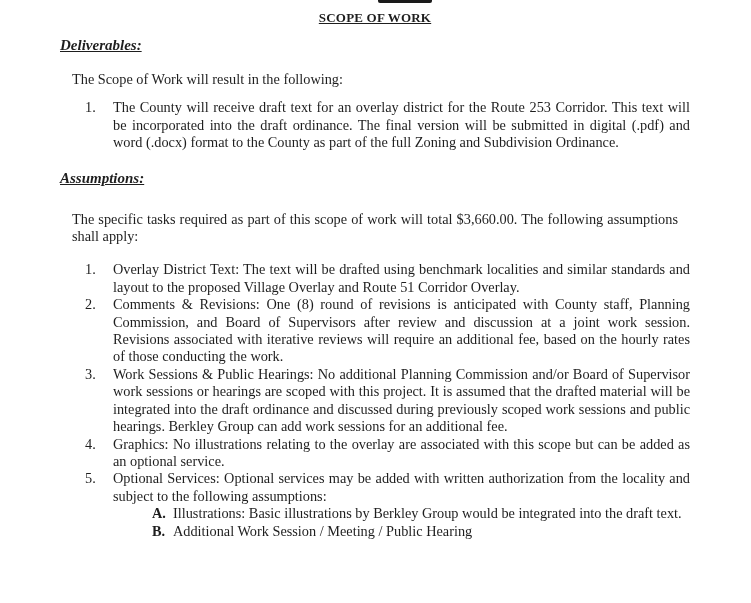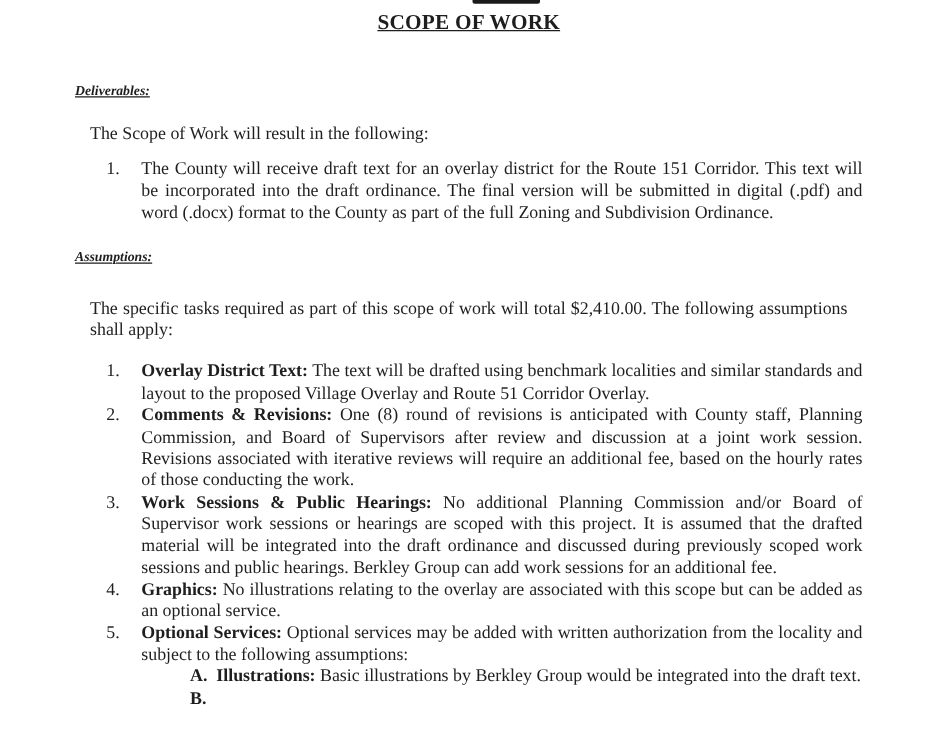--- a/index.html
+++ b/index.html
@@ -21,31 +21,31 @@
   .clip-fragment {
     position: absolute;
     top: 0;
     left: 378px;
     width: 54px;
     height: 3px;
     background: #1a1a1a;
     border-radius: 0 0 2px 2px;
   }
   .doc-title {
-    margin: 0 0 36px 0;
+    margin: 0 0 8px 0;
     text-align: center;
-    font-size: 17px;
+    font-size: 13px;
     line-height: 20px;
     font-weight: bold;
     text-decoration: underline;
     letter-spacing: 0.2px;
   }
   .section-heading {
     margin: 0 0 17px 0;
-    font-size: 11px;
+    font-size: 15px;
     line-height: 18px;
     font-weight: bold;
     font-style: italic;
     text-decoration: underline;
   }
   .para {
     margin: 12px;
     font-size: 14.3px;
     line-height: 17.4px;
     text-align: justify;
@@ -72,45 +72,45 @@
     position: relative;
     padding-left: 113px;
     text-align: justify;
   }
   .sub > .num {
     position: absolute;
     left: 92px;
     top: 0;
     font-weight: bold;
   }
-  .lead { font-weight: bold; }
+  .lead { font-weight: normal; }
 </style>
 </head>
 <body>
 
 <div class="clip-fragment"></div>
 
 <div class="page">
 
   <h1 class="doc-title">SCOPE OF WORK</h1>
 
   <section>
     <h2 class="section-heading">Deliverables:</h2>
     <p class="para intro-deliverables">The Scope of Work will result in the following:</p>
     <div class="list">
       <div class="item">
         <span class="num">1.</span>
-        <span>The County will receive draft text for an overlay district for the Route 151 Corridor. This text will be incorporated into the draft ordinance. The final version will be submitted in digital (.pdf) and word (.docx) format to the County as part of the full Zoning and Subdivision Ordinance.</span>
+        <span>The County will receive draft text for an overlay district for the Route 253 Corridor. This text will be incorporated into the draft ordinance. The final version will be submitted in digital (.pdf) and word (.docx) format to the County as part of the full Zoning and Subdivision Ordinance.</span>
       </div>
     </div>
   </section>
 
   <section>
     <h2 class="section-heading heading-assumptions">Assumptions:</h2>
-    <p class="para intro-assumptions">The specific tasks required as part of this scope of work will total $2,410.00. The following assumptions shall apply:</p>
+    <p class="para intro-assumptions">The specific tasks required as part of this scope of work will total $3,660.00. The following assumptions shall apply:</p>
 
     <div class="list">
 
       <div class="item">
         <span class="num">1.</span>
         <span class="lead">Overlay District Text:</span><span> The text will be drafted using benchmark localities and similar standards and layout to the proposed Village Overlay and Route 51 Corridor Overlay.</span>
       </div>
 
       <div class="item">
         <span class="num">2.</span>
@@ -132,19 +132,19 @@
         <span class="lead">Optional Services:</span><span> Optional services may be added with written authorization from the locality and subject to the following assumptions:</span>
       </div>
 
       <div class="sub">
         <span class="num">A.</span>
         <span class="lead">Illustrations:</span><span> Basic illustrations by Berkley Group would be integrated into the draft text.</span>
       </div>
 
       <div class="sub">
         <span class="num">B.</span>
-        <span></span>
+        <span class="lead">Additional Work Session / Meeting / Public Hearing</span><span></span>
       </div>
 
     </div>
   </section>
 
 </div>
 
 </body></html>

